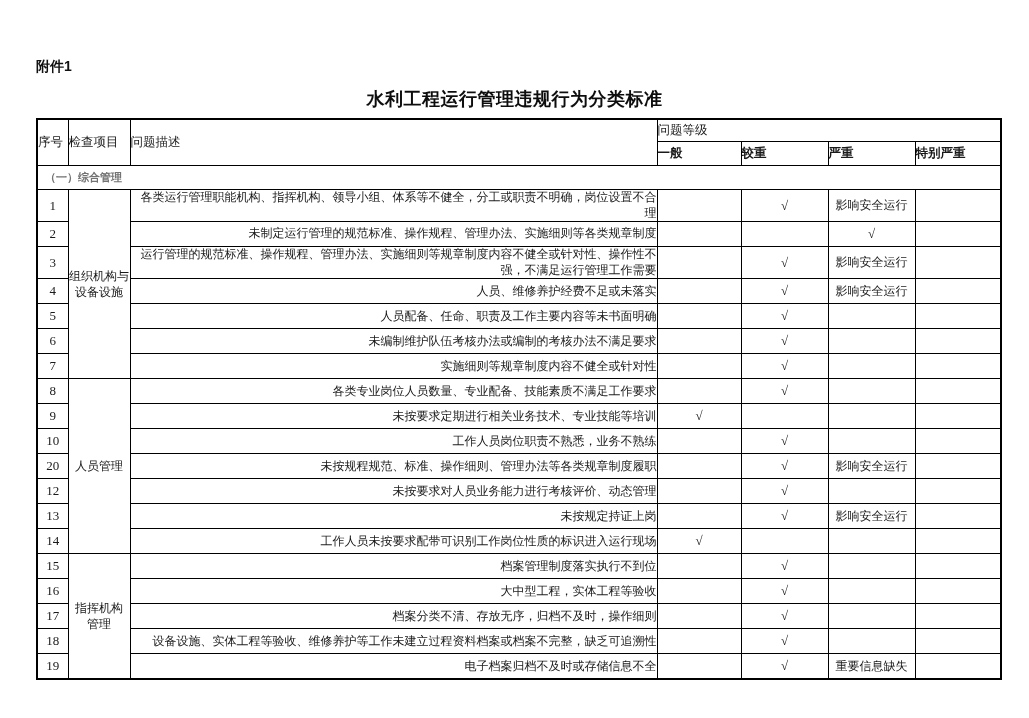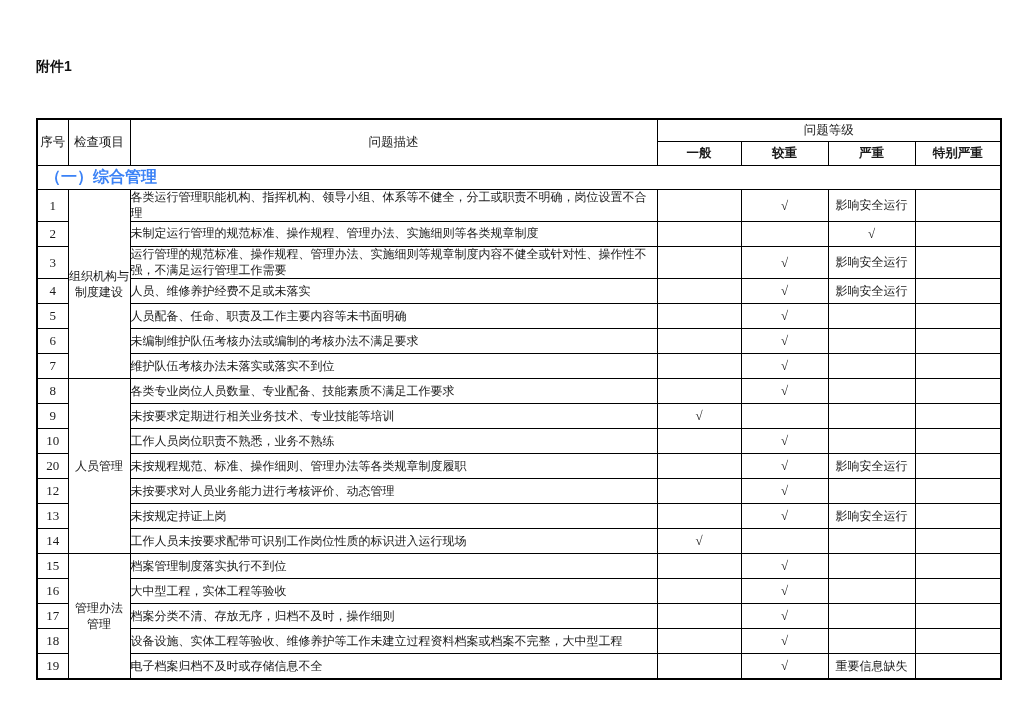--- a/index.html
+++ b/index.html
@@ -53,73 +53,74 @@
   table.main-table th,
   table.main-table td {
     border: 1px solid #000000;
     vertical-align: middle;
     padding: 0;
     overflow: hidden;
   }
   thead th {
     font-weight: normal;
     font-size: 12.5px;
-    text-align: center;
+    text-align: left;
     height: 21px;
   }
   thead tr.level-row th {
     height: 23px;
   }
   thead th.level-name {
     font-weight: bold;
   }
   tr.section-row td {
     height: 21px;
-    font-size: 16px;
+    font-size: 11px;
     font-weight: bold;
     text-align: left;
     padding: 1px 0 1px 7px;
-    color: #3b82f6;
+    color: #737373;
   }
   tbody tr.data-row td {
     height: 24px;
   }
   td.seq {
     font-family: "Liberation Serif", serif;
     font-size: 13px;
     text-align: center;
   }
   td.group {
     font-size: 12px;
     text-align: center;
     white-space: pre-line;
     line-height: 1.35;
   }
   td.desc {
     font-size: 12px;
-    text-align: left;
+    text-align: right;
     padding: 2px 5px;
     line-height: 1.3;
   }
   td.level {
     font-size: 12px;
     text-align: center;
   }
   td.level.check {
     font-family: "Liberation Serif", serif;
     font-size: 13px;
   }
 </style>
 </head>
 <body>
 
 <div class="page">
 
   <div class="attachment-label">附件1</div>
 
+  <div class="doc-title">水利工程运行管理违规行为分类标准</div>
 
   <table class="main-table">
     <colgroup>
       <col style="width:31px">
       <col style="width:62px">
       <col style="width:527px">
       <col style="width:84px">
       <col style="width:87px">
       <col style="width:87px">
       <col style="width:86px">
@@ -138,21 +139,21 @@
           <th class="level-name">特别严重</th>
         </tr>
     </thead>
     <tbody id="table-body">
       <tr class="section-row">
         <td colspan="7">（一）综合管理</td>
       </tr>
     <tr class="data-row">
           <td class="seq">1</td>
           <td class="group" rowspan="7">组织机构与
-制度建设</td>
+设备设施</td>
           <td class="desc">各类运行管理职能机构、指挥机构、领导小组、体系等不健全，分工或职责不明确，岗位设置不合理</td>
           <td class="level"></td>
           <td class="level check">√</td>
           <td class="level">影响安全运行</td>
           <td class="level"></td>
         </tr>
         <tr class="data-row">
           <td class="seq">2</td>
           <td class="desc">未制定运行管理的规范标准、操作规程、管理办法、实施细则等各类规章制度</td>
           <td class="level"></td>
@@ -187,21 +188,21 @@
         <tr class="data-row">
           <td class="seq">6</td>
           <td class="desc">未编制维护队伍考核办法或编制的考核办法不满足要求</td>
           <td class="level"></td>
           <td class="level check">√</td>
           <td class="level"></td>
           <td class="level"></td>
         </tr>
         <tr class="data-row">
           <td class="seq">7</td>
-          <td class="desc">维护队伍考核办法未落实或落实不到位</td>
+          <td class="desc">实施细则等规章制度内容不健全或针对性</td>
           <td class="level"></td>
           <td class="level check">√</td>
           <td class="level"></td>
           <td class="level"></td>
         </tr>
         <tr class="data-row">
           <td class="seq">8</td>
           <td class="group" rowspan="7">人员管理</td>
           <td class="desc">各类专业岗位人员数量、专业配备、技能素质不满足工作要求</td>
           <td class="level"></td>
@@ -252,21 +253,21 @@
         <tr class="data-row">
           <td class="seq">14</td>
           <td class="desc">工作人员未按要求配带可识别工作岗位性质的标识进入运行现场</td>
           <td class="level check">√</td>
           <td class="level"></td>
           <td class="level"></td>
           <td class="level"></td>
         </tr>
         <tr class="data-row">
           <td class="seq">15</td>
-          <td class="group" rowspan="5">管理办法
+          <td class="group" rowspan="5">指挥机构
 管理</td>
           <td class="desc">档案管理制度落实执行不到位</td>
           <td class="level"></td>
           <td class="level check">√</td>
           <td class="level"></td>
           <td class="level"></td>
         </tr>
         <tr class="data-row">
           <td class="seq">16</td>
           <td class="desc">大中型工程，实体工程等验收</td>
@@ -278,21 +279,21 @@
         <tr class="data-row">
           <td class="seq">17</td>
           <td class="desc">档案分类不清、存放无序，归档不及时，操作细则</td>
           <td class="level"></td>
           <td class="level check">√</td>
           <td class="level"></td>
           <td class="level"></td>
         </tr>
         <tr class="data-row">
           <td class="seq">18</td>
-          <td class="desc">设备设施、实体工程等验收、维修养护等工作未建立过程资料档案或档案不完整，大中型工程</td>
+          <td class="desc">设备设施、实体工程等验收、维修养护等工作未建立过程资料档案或档案不完整，缺乏可追溯性</td>
           <td class="level"></td>
           <td class="level check">√</td>
           <td class="level"></td>
           <td class="level"></td>
         </tr>
         <tr class="data-row">
           <td class="seq">19</td>
           <td class="desc">电子档案归档不及时或存储信息不全</td>
           <td class="level"></td>
           <td class="level check">√</td>

